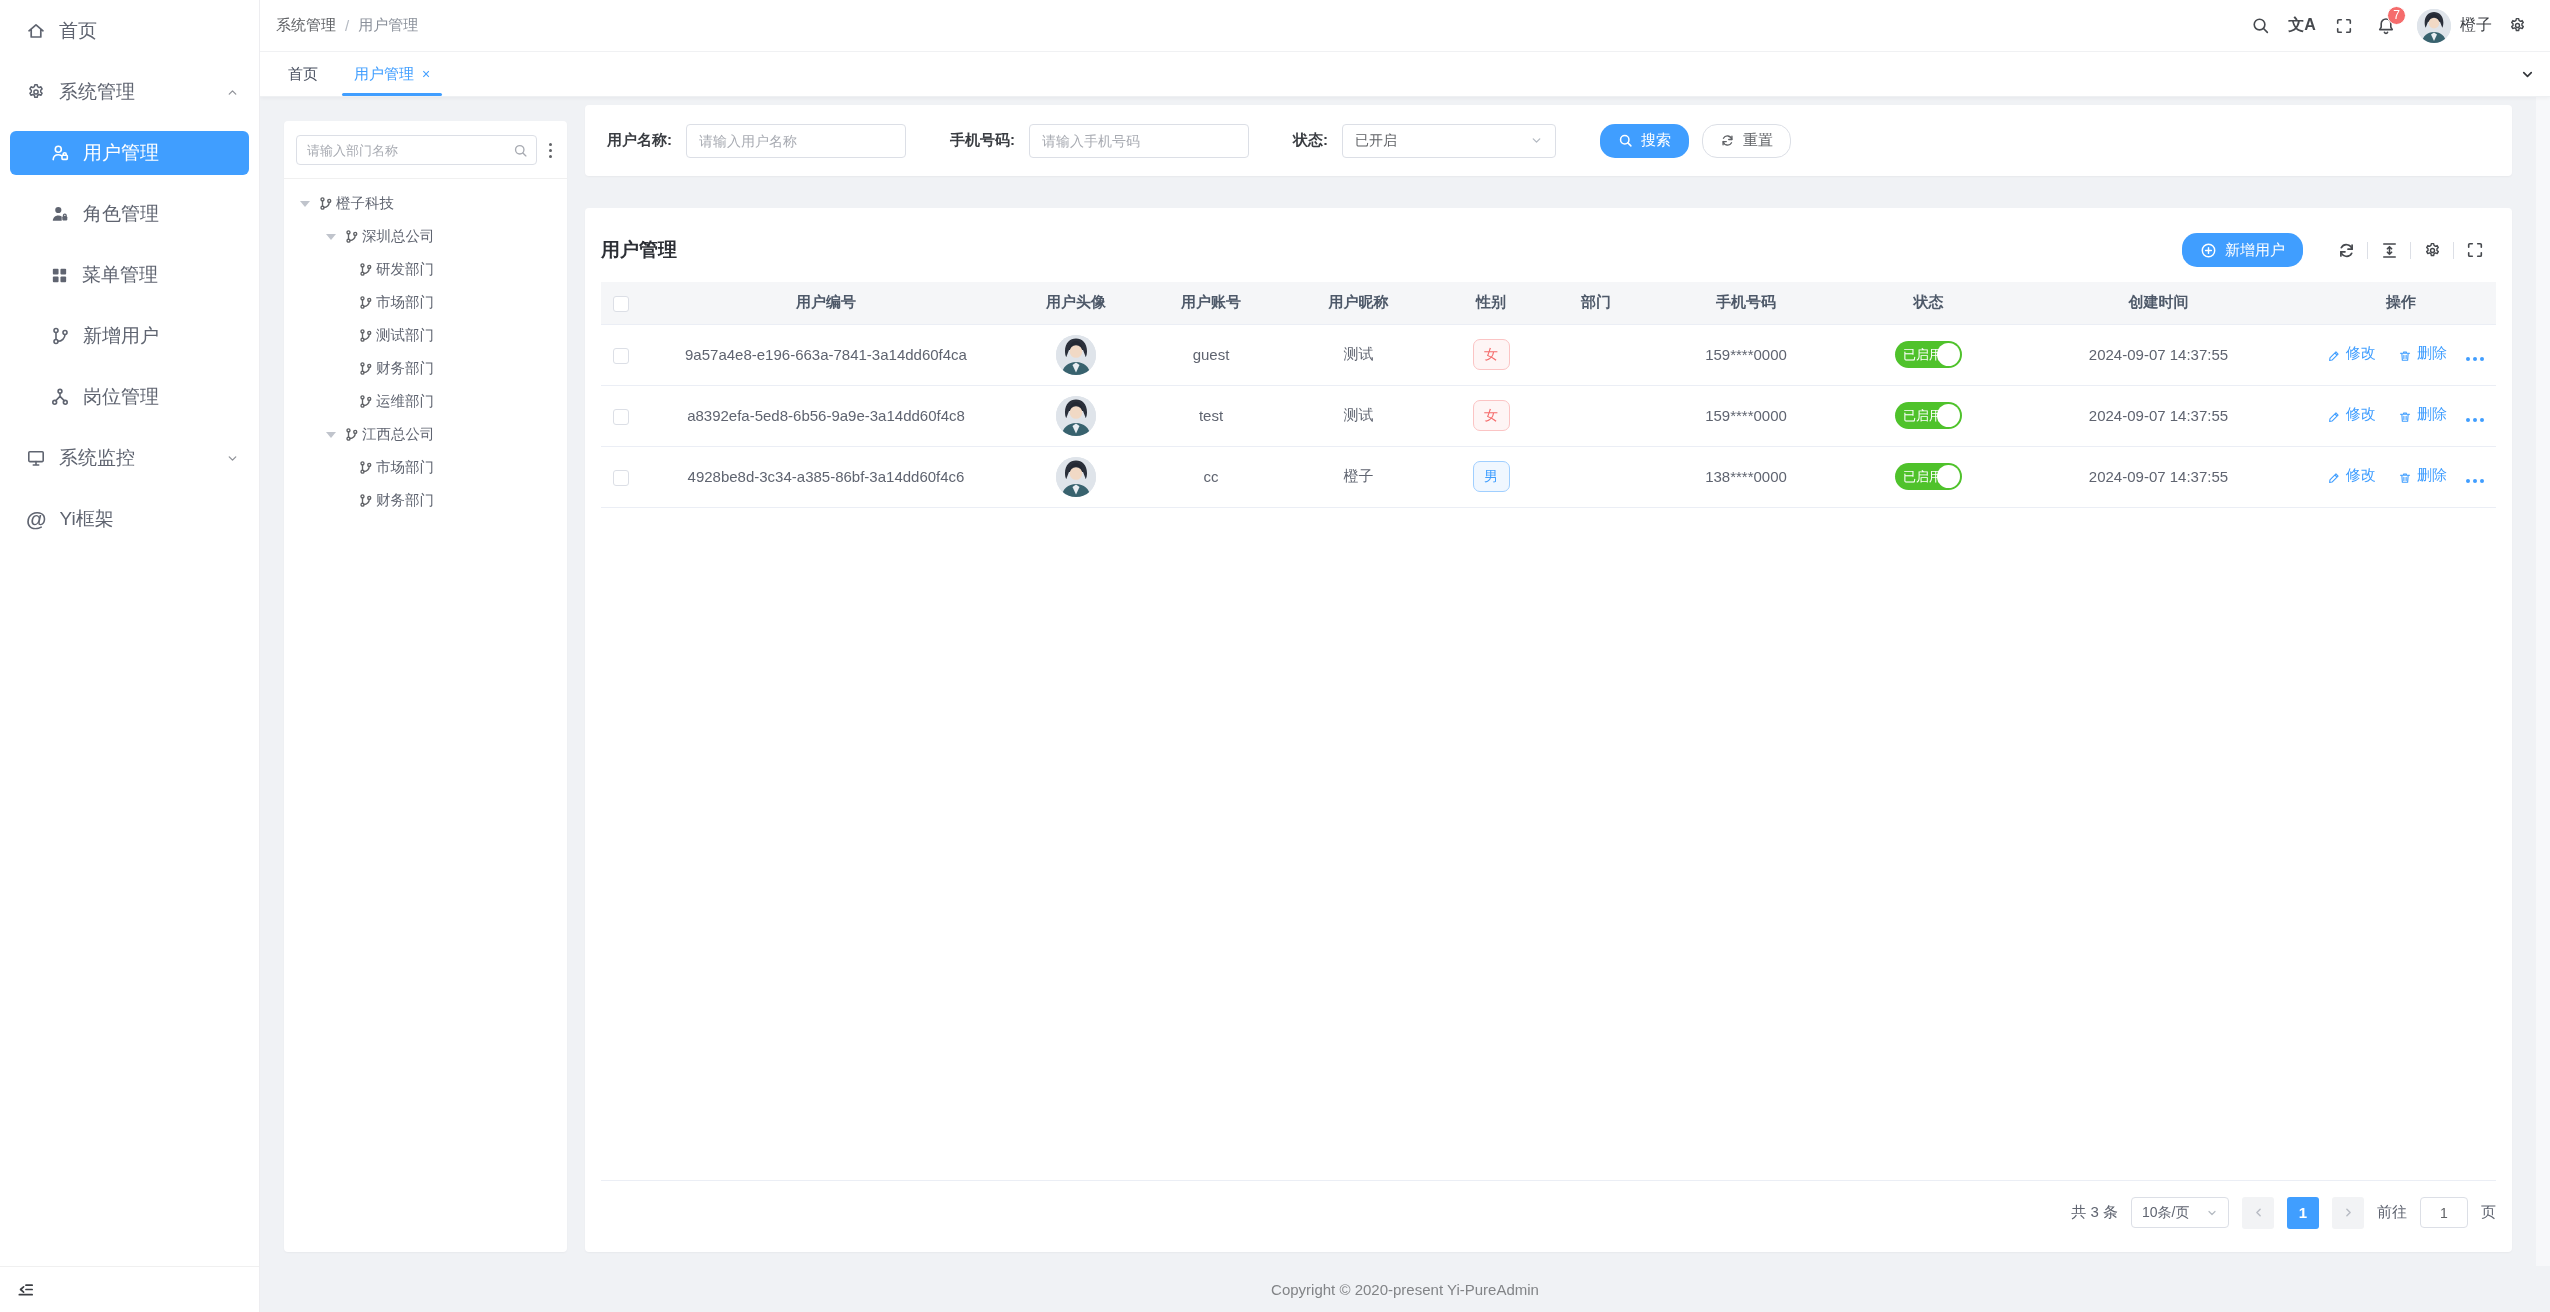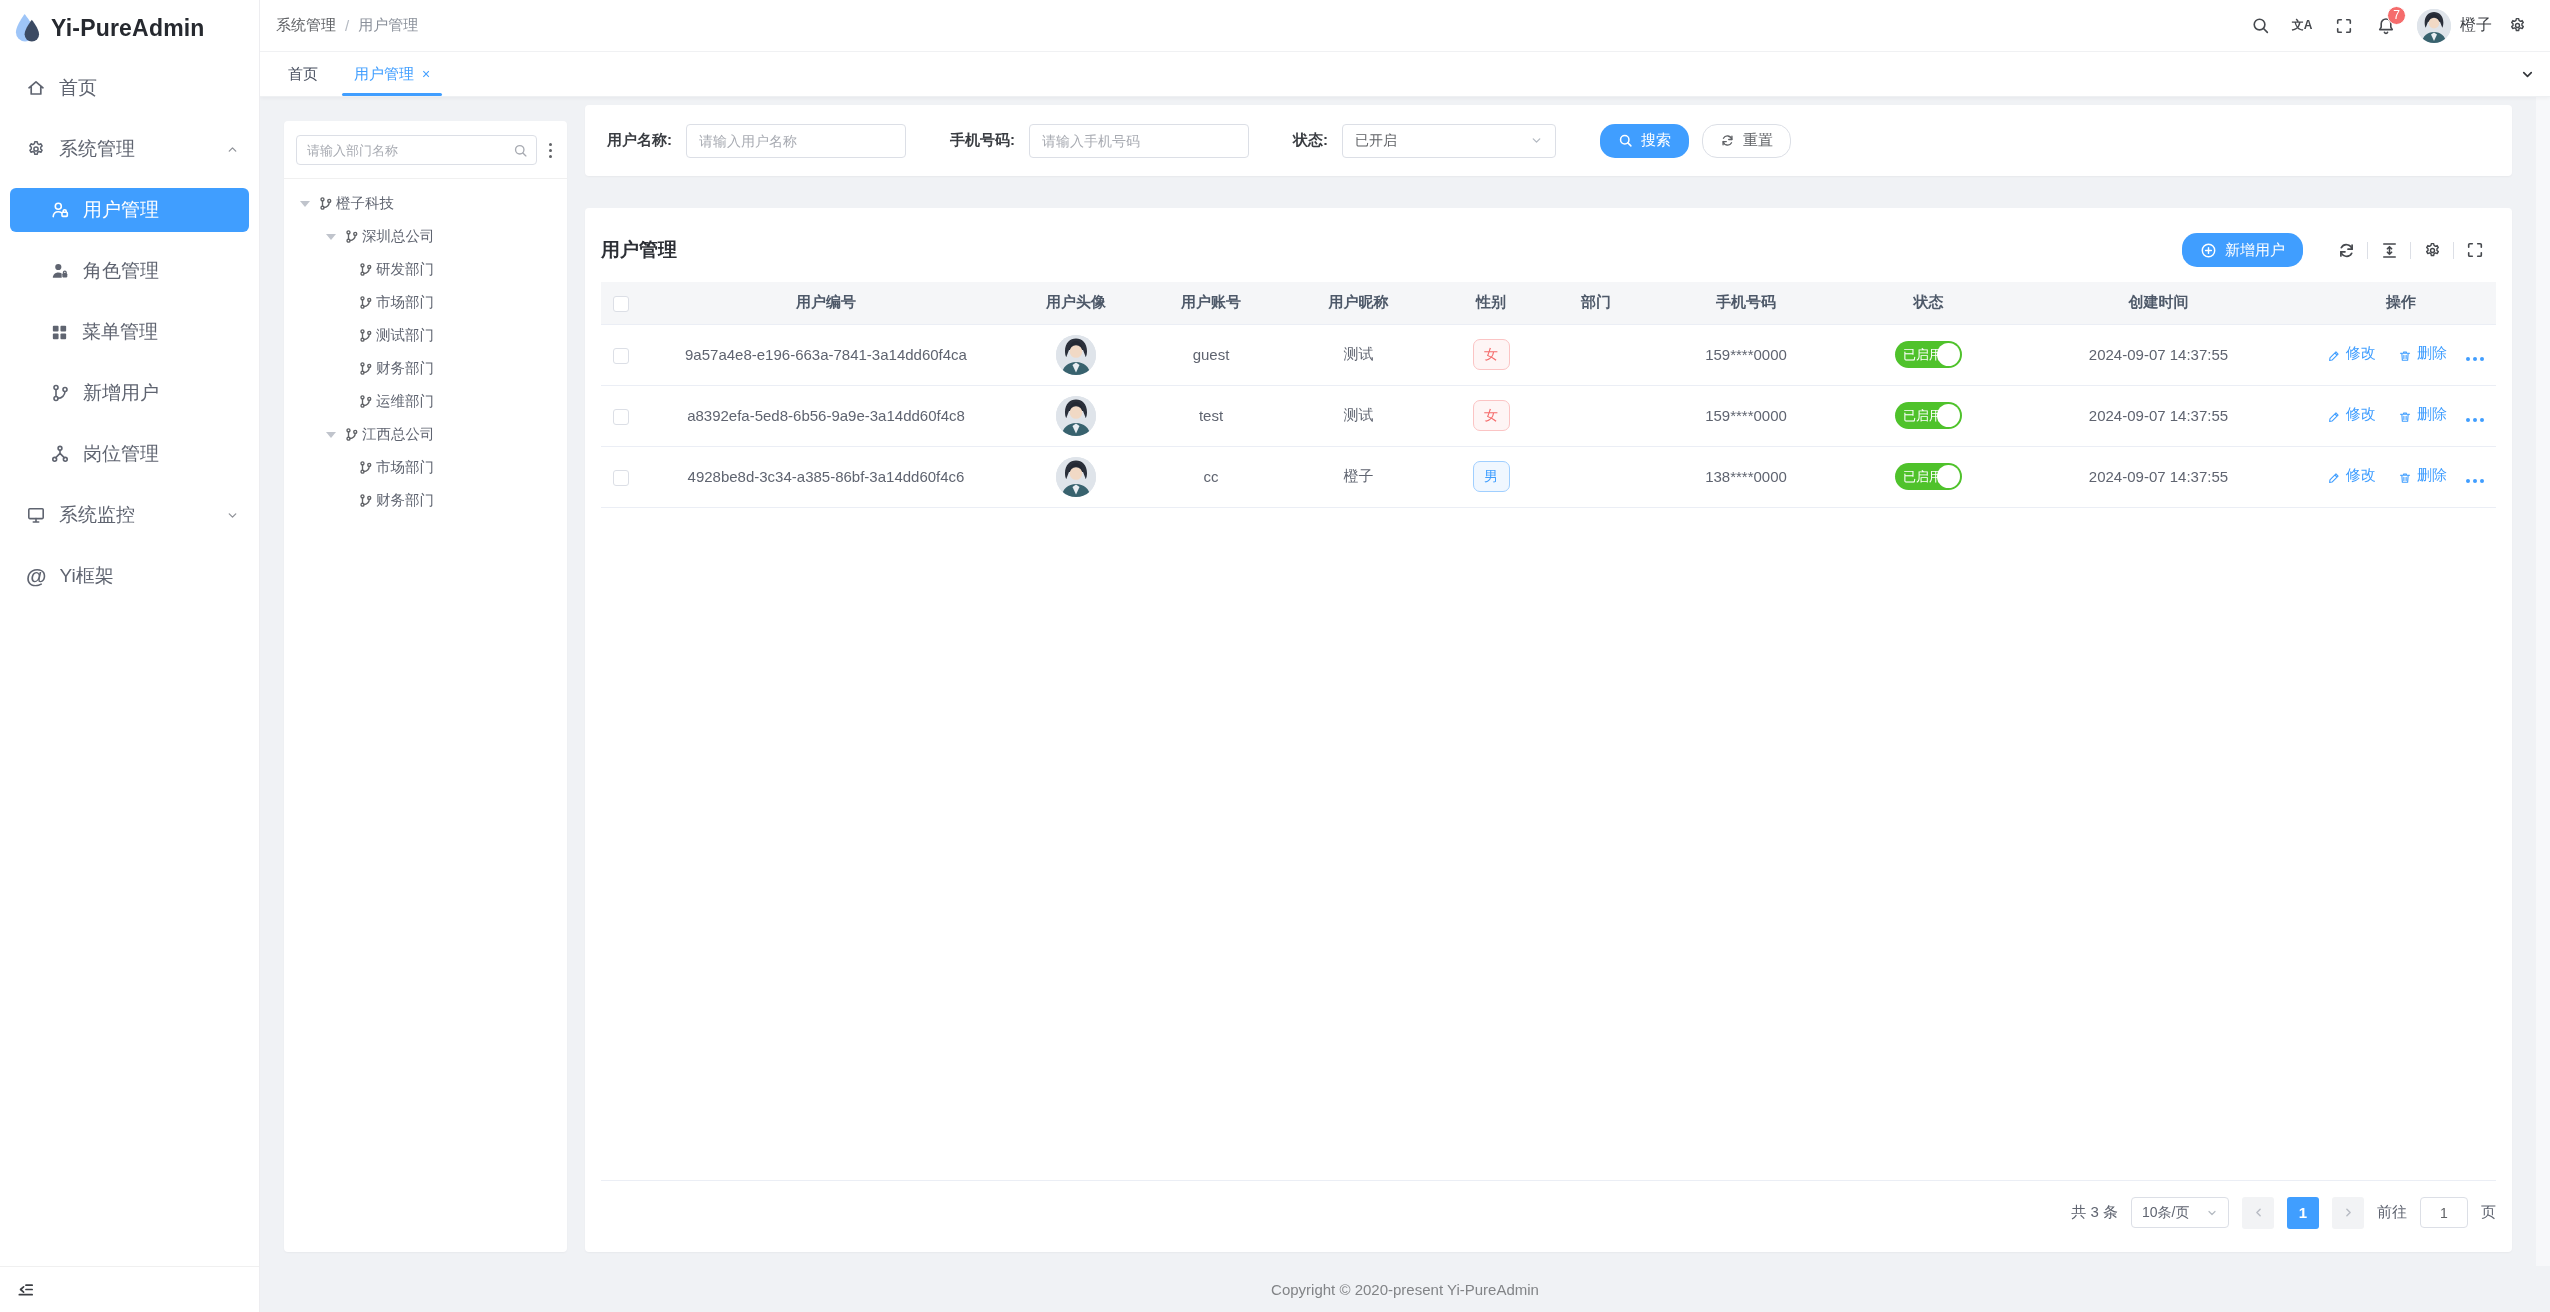--- a/index.html
+++ b/index.html
@@ -25,21 +25,21 @@
 .collapse-row { position:absolute; bottom:0; left:0; width:259px; height:46px; border-top:1px solid #f0f0f0; display:flex; align-items:center; padding-left:16px; color:#3c3f44; cursor:pointer; background:#fff; }
 
 
 .navbar { position:absolute; left:260px; top:0; right:0; height:52px; background:#fff; display:flex; align-items:center; border-bottom:1px solid #f0f1f3; z-index:10; }
 .breadcrumb { margin-left:16px; font-size:15px; display:flex; gap:9px; align-items:center; }
 .breadcrumb .bc-first { color:#606266; }
 .breadcrumb .sep { color:#b4bac2; }
 .breadcrumb .bc-current { color:#8b919b; }
 .nav-right { margin-left:auto; display:flex; align-items:center; height:100%; }
 .nav-icon-btn { width:42px; height:52px; display:flex; align-items:center; justify-content:center; color:#46494e; cursor:pointer; position:relative; }
-.trans-glyph { font-size:12px; font-weight:bold; color:#46494e; }
+.trans-glyph { font-size:16px; font-weight:bold; color:#46494e; }
 .badge { position:absolute; top:6px; left:22px; min-width:19px; height:19px; border-radius:10px; background:#f56c6c; color:#fff; font-size:12px; display:flex; align-items:center; justify-content:center; padding:0 5px; border:1px solid #fff; }
 .avatar { width:34px; height:34px; border-radius:50%; overflow:hidden; margin:0 9px 0 10px; flex:0 0 auto; background:#dfe4ea; }
 .avatar svg { width:100%; height:100%; }
 .username { font-size:16px; color:#3a3d42; margin-right:4px; }
 .nav-gear { margin-right:12px; }
 
 
 .tabbar { position:absolute; left:260px; top:52px; right:0; height:45px; background:#fff; border-bottom:1px solid #eef0f2; box-shadow:0 1px 4px rgba(0,21,41,.05); display:flex; align-items:center; z-index:9; }
 .tabs { display:flex; height:100%; margin-left:10px; }
 .tab { display:flex; align-items:center; gap:8px; padding:0 18px; font-size:15px; color:#495060; position:relative; cursor:pointer; }
@@ -116,29 +116,20 @@
 .pg-page { width:32px; height:32px; border-radius:3px; background:#409eff; color:#fff; font-weight:bold; display:flex; align-items:center; justify-content:center; font-size:15px; cursor:pointer; }
 .pg-goto-input { width:48px; height:31px; border:1px solid #dcdfe6; border-radius:4px; text-align:center; font-size:14px; color:#606266; outline:none; font-family:inherit; }
 
 
 .footer { position:absolute; left:260px; top:1266px; right:0; height:46px; display:flex; align-items:center; justify-content:center; font-size:15px; color:#828487; background:#f0f2f5; }
 </style>
 </head>
 <body>
 
 <aside class="sidebar">
-  <div class="logo-row">
-    <span>
-      <svg width="27" height="33" viewBox="0 0 28 34">
-        <path d="M11 2C11 2 2 14 2 21a9.5 9.5 0 0 0 19 0C21 14 11 2 11 2z" fill="#9ec5f8"></path>
-        <path d="M18.5 8C18.5 8 11 17.5 11 23a7.5 7.5 0 0 0 15 0c0-5.5-7.5-15-7.5-15z" fill="#3b4a63"></path>
-      </svg>
-    </span>
-    <span class="logo-title">Yi-PureAdmin</span>
-  </div>
   <nav class="menu">
     <div class="menu-item">
       <svg class="mi-icon" width="20" height="20" viewBox="0 0 20 20" fill="none" stroke="currentColor" stroke-width="1.7" stroke-linecap="round" stroke-linejoin="round">
           <path d="M3 9.8 10 3.8l7 6M5.2 8.4V16h9.6V8.4"></path>
         </svg>
       <span>首页</span>
     </div>
     <div class="menu-item">
       <svg class="mi-icon" width="20" height="20" viewBox="0 0 20 20" fill="none" stroke="currentColor" stroke-width="1.5" stroke-linejoin="round">
           <path d="M8.8 2.8h2.4l.4 1.9 1.5.9 1.8-.8 1.2 2.1-1.4 1.3v1.7l1.4 1.3-1.2 2.1-1.8-.8-1.5.9-.4 1.9H8.8l-.4-1.9-1.5-.9-1.8.8-1.2-2.1 1.4-1.3V8.2L3.9 6.9l1.2-2.1 1.8.8 1.5-.9z"></path>

